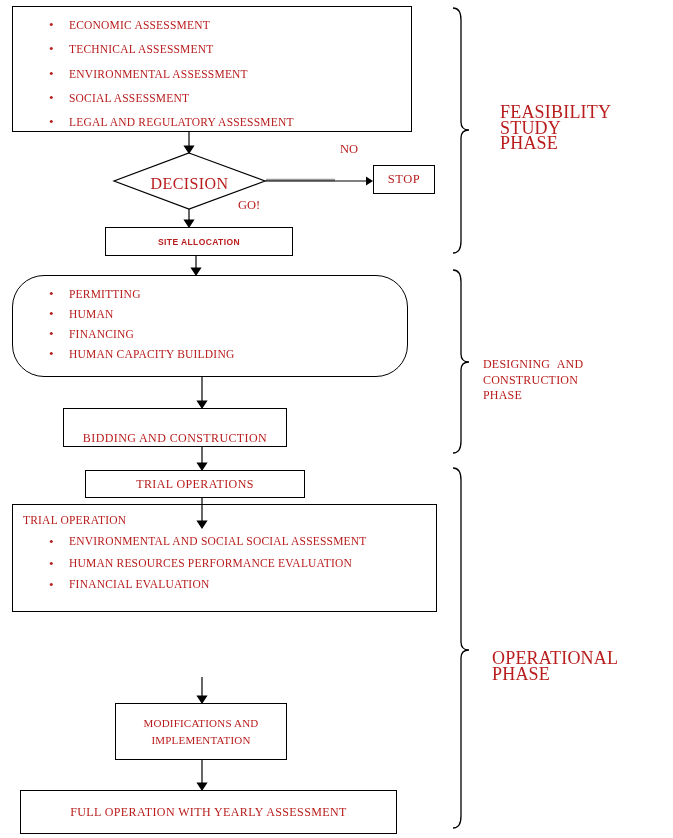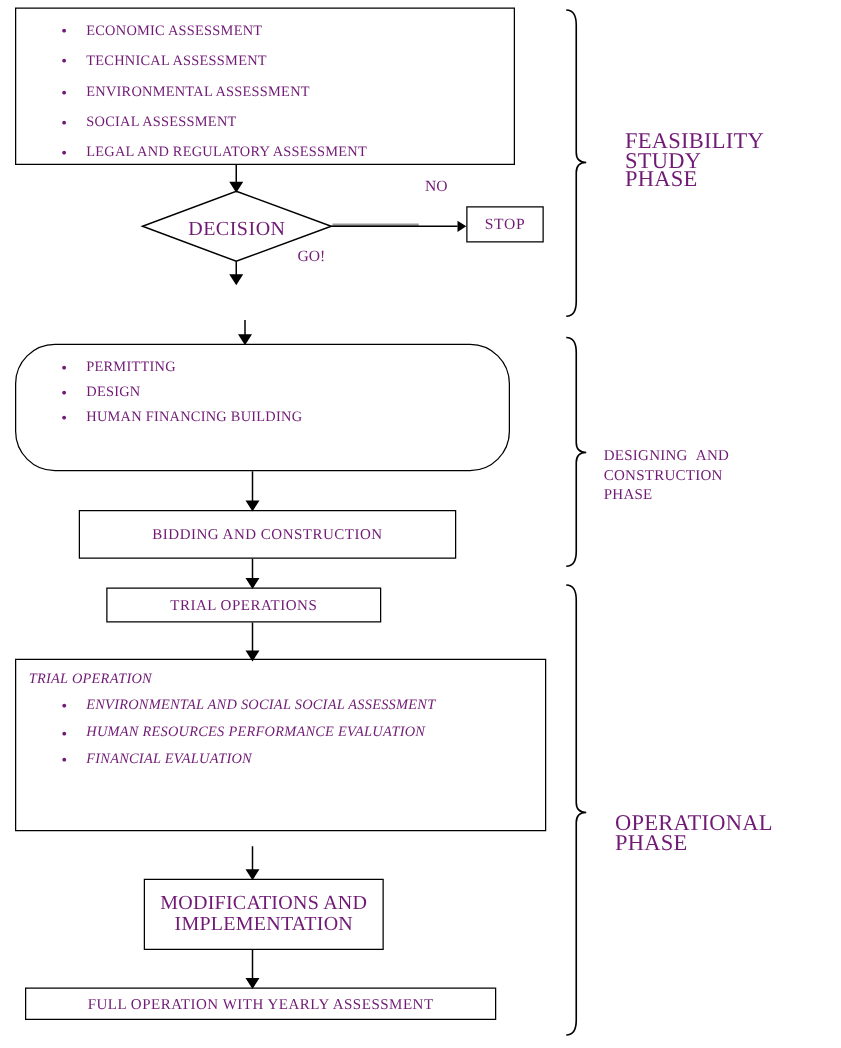--- a/index.html
+++ b/index.html
@@ -1,18 +1,18 @@
 <!DOCTYPE html>
 <html><head>
 <meta charset="utf-8">
 <style>
   html,body { margin:0; padding:0; background:#ffffff; }
   #canvas {
     position:relative; width:673px; height:838px; background:#ffffff;
-    font-family:"Liberation Serif", serif; color:#701a75; overflow:hidden;
+    font-family:"Liberation Serif", serif; color:#b91c1c; overflow:hidden;
   }
   svg#connector-layer { position:absolute; left:0; top:0; width:673px; height:838px; }
 
   .box { position:absolute; border:1px solid #000; background:transparent; box-sizing:border-box; }
   .center { display:flex; align-items:center; justify-content:center; text-align:center; }
 
   
   ul.blist { margin:0; padding:0; list-style:none; }
   ul.blist li { position:relative; padding-left:56px; font-size:11.5px; letter-spacing:.2px; }
   ul.blist li::before { content:"\2022"; position:absolute; left:36px; top:0; font-size:13px; }
@@ -30,33 +30,33 @@
   #stop-box { left:373px; top:165px; width:62px; height:29px; font-size:12.5px; letter-spacing:.5px; }
 
   #site-box { left:105px; top:227px; width:188px; height:29px;
     font-family:"Liberation Sans", sans-serif; font-size:8.5px; font-weight:600; letter-spacing:.4px; }
 
   #box-design { left:12px; top:275px; width:396px; height:102px;border-radius:32px; }
   #box-design ul { padding-top:8px; }
   #box-design li { line-height:20px; }
   #box-design li::before { line-height:20px; }
 
-  #bidding-box  { left:63px; top:408px; width:302px; height:39px; font-size:12px; letter-spacing:.4px; }
+  #bidding-box  { left:63px; top:408px; width:224px; height:39px; font-size:12px; letter-spacing:.4px;align-items:flex-end; }
   #trialops-box { left:85px; top:470px; width:220px; height:28px; font-size:12px; letter-spacing:.4px; }
 
-  #big-box { left:12px; top:527px; width:425px; height:138px;font-style:italic; }
+  #big-box { left:12px; top:504px; width:425px; height:108px; }
   #big-box .big-title { padding:7px 0 0 10px; line-height:16px; font-size:11.5px; letter-spacing:.2px; }
   #big-box ul { padding-top:3px; }
   #big-box li { line-height:21.7px; }
   #big-box li::before { line-height:21.7px; }
 
-  #mods-box { left:115px; top:703px; width:192px; height:57px; flex-direction:column;
-    font-size:16px; line-height:16.5px; letter-spacing:.2px; }
+  #mods-box { left:115px; top:703px; width:172px; height:57px; flex-direction:column;
+    font-size:11px; line-height:16.5px; letter-spacing:.2px; }
 
-  #fullop-box { left:20px; top:790px; width:377px; height:26px; font-size:12px; letter-spacing:.4px; }
+  #fullop-box { left:20px; top:790px; width:377px; height:44px; font-size:12px; letter-spacing:.4px; }
 
   .phase-label { position:absolute; font-size:18px; line-height:15.5px; letter-spacing:.2px; }
   .phase-label span { display:block; }
   #phase1-label { left:500px; top:105px; width:135px; }
   #phase2-label { left:483px; top:357px; width:195px; font-size:12px; }
   #phase2-label span:first-child { word-spacing:4px; }
   #phase3-label { left:492px; top:651px; }
 </style>
 </head>
 <body>
@@ -126,26 +126,30 @@
   </div>
 
   <div id="decision-label">DECISION</div>
   <div id="no-label">NO</div>
   <div id="go-label">GO!</div>
 
   <div class="box center" id="stop-box">
     <span>STOP</span>
   </div>
 
+  <div class="box center" id="site-box">
+    <span>SITE ALLOCATION</span>
+  </div>
 
   <div class="box" id="box-design">
     <ul class="blist">
         <li>PERMITTING</li>
-        <li>DESIGN</li>
-        <li>HUMAN FINANCING BUILDING</li>
+        <li>HUMAN</li>
+        <li>FINANCING</li>
+        <li>HUMAN CAPACITY BUILDING</li>
       </ul>
   </div>
 
   <div class="box center" id="bidding-box">
     <span>BIDDING AND CONSTRUCTION</span>
   </div>
 
   <div class="box center" id="trialops-box">
     <span>TRIAL OPERATIONS</span>
   </div>

